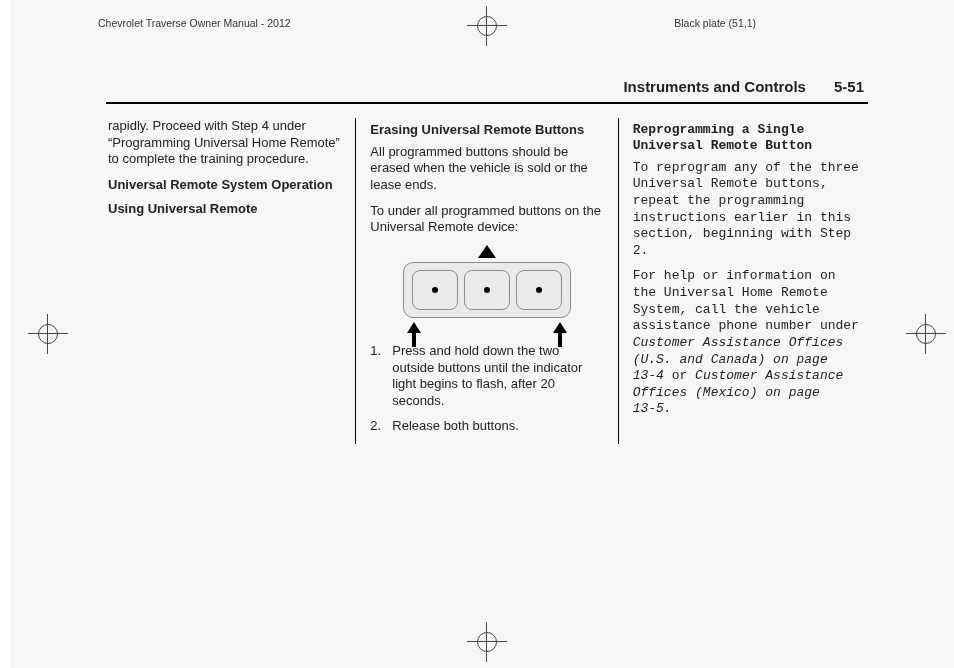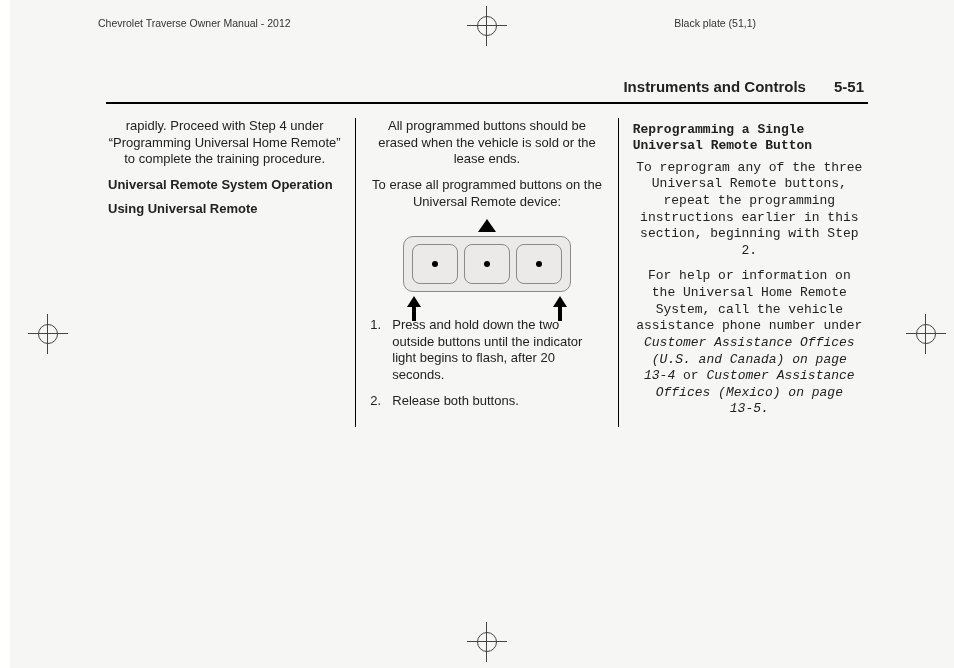--- a/index.html
+++ b/index.html
@@ -22,21 +22,21 @@
   
   .page { position: absolute; left: 96px; right: 96px; top: 78px; }
   .runhead { display: flex; justify-content: flex-end; align-items: flex-end; gap: 28px; font-weight: bold; font-size: 15px; border-bottom: 2px solid #000; padding: 0 4px 7px 0; }
   .runhead .sect { }
   .runhead .pg   { }
   .cols { display: flex; gap: 0; margin-top: 14px; font-size: 13px; line-height: 1.28; }
   .col  { flex: 1 1 0; padding: 0 14px; }
   .col.c1 { padding-left: 2px; }
   .col.c2 { border-left: 1px solid #000; border-right: 1px solid #000; }
   .col.c3 { padding-right: 2px; font-family: Liberation Mono, monospace; }
-  p { margin-bottom: 9px; text-align: center; }
+  p { margin-bottom: 9px; }
   h2.sec { font-size: 13px; font-weight: bold; margin: 8px 0 9px; line-height: 1.18; }
   h3.sub { font-size: 13px; font-weight: bold; margin: 4px 0 6px; line-height: 1.22; }
   ol.steps { margin: 6px 0 0 0; padding-left: 0; counter-reset: st; }
   ol.steps li { list-style: none; position: relative; padding-left: 22px; margin-bottom: 9px; }
   ol.steps li::before { counter-increment: st; content: counter(st) "."; position: absolute; left: 0; }
   em.ref { font-style: italic; }
   
   .illus { display: flex; flex-direction: column; align-items: center; margin: 6px 0 10px; }
   .tri-up { width: 0; height: 0; border-left: 9px solid transparent; border-right: 9px solid transparent; border-bottom: 13px solid #000; margin-bottom: 4px; }
   .unit { display: flex; gap: 6px; background: #eceae8; border: 1px solid #8a8a88; border-radius: 10px; padding: 7px 8px; }
@@ -82,22 +82,23 @@
 
     <div class="cols">
 
       <div class="col c1">
         <p>rapidly. Proceed with Step 4 under “Programming Universal Home Remote” to complete the training procedure.</p>
         <h2 class="sec">Universal Remote System Operation</h2>
         <h3 class="sub">Using Universal Remote</h3>
       </div>
 
       <div class="col c2">
+        <h3 class="sub">Erasing Universal Remote Buttons</h3>
         <p>All programmed buttons should be erased when the vehicle is sold or the lease ends.</p>
-        <p>To erase all programmed buttons on the Universal Remote device:</p>
+        <p>To under all programmed buttons on the Universal Remote device:</p>
 
         <div class="illus">
           <div class="tri-up"></div>
           <div class="unit">
             <div class="btn">
                 <div class="dot"></div>
               </div>
             <div class="btn">
                 <div class="dot"></div>
               </div>

